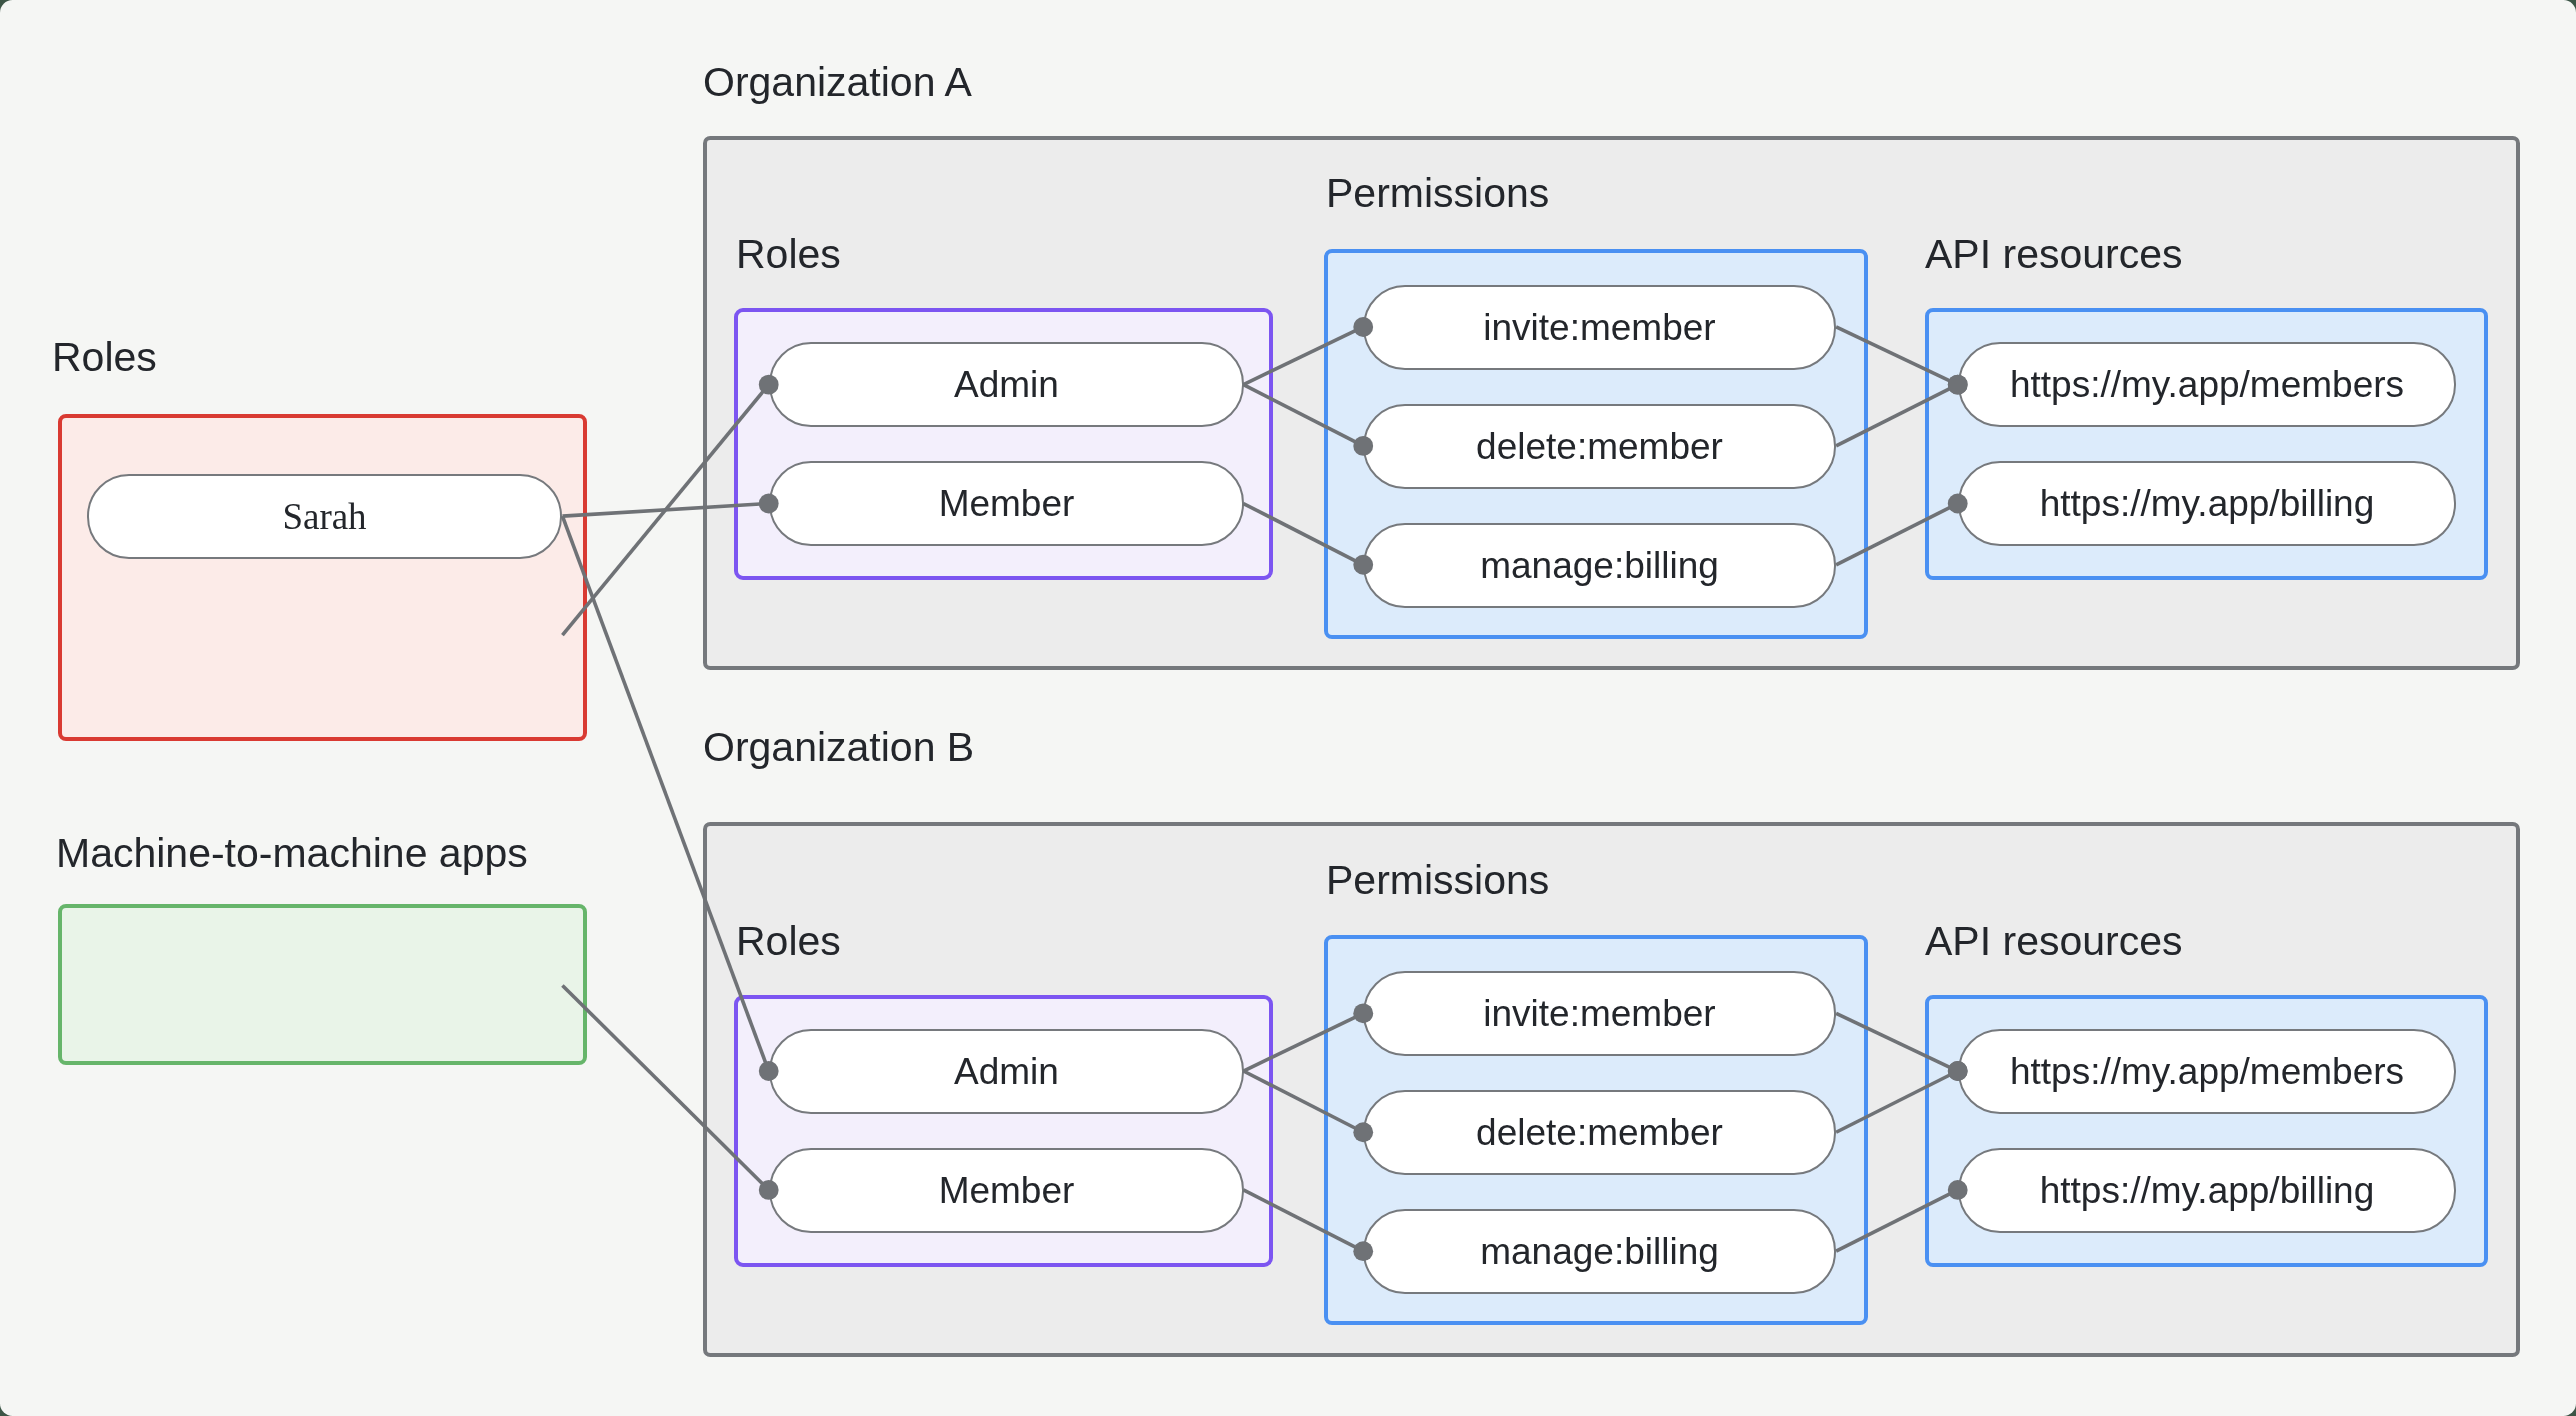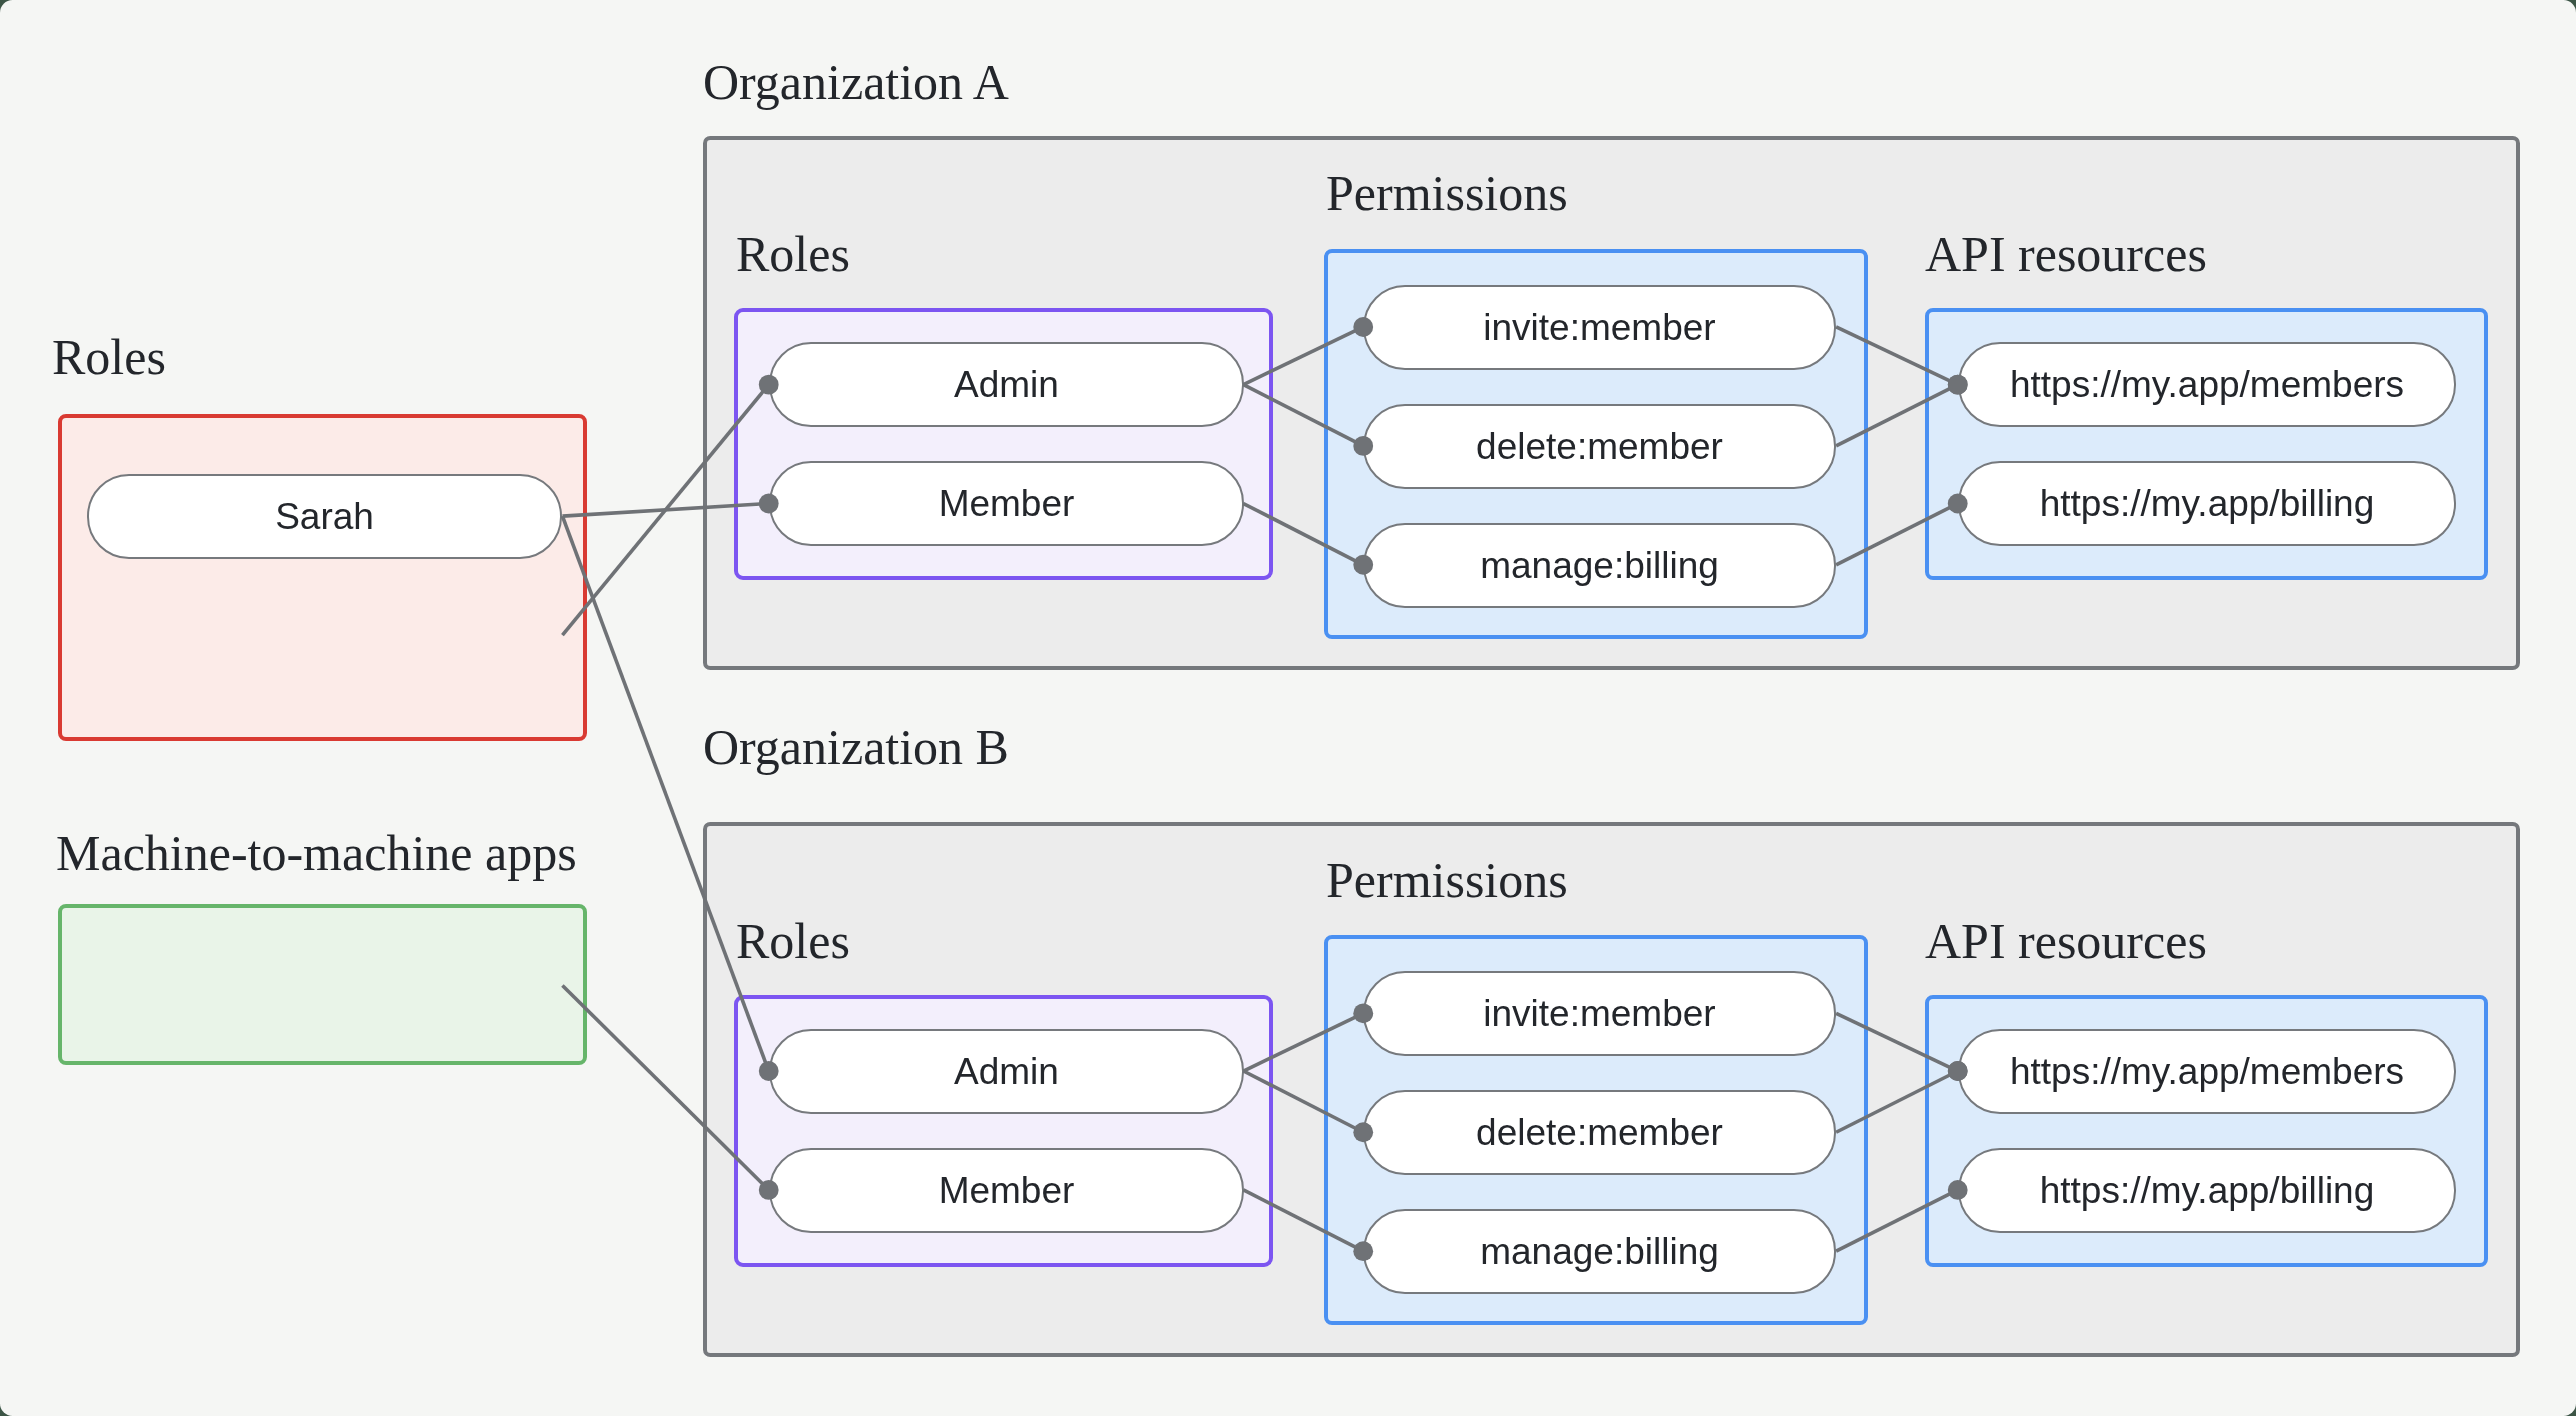--- a/index.html
+++ b/index.html
@@ -8,23 +8,22 @@
     font-family: "Liberation Sans", sans-serif;
     width:2576px;height:1416px;
   }
   .canvas{
     position:relative;width:2576px;height:1416px;
     background:var(--background,#f5f6f4);
     border-radius:12.6px;overflow:hidden;
     color:var(--text,#23262b);
   }
   .glabel{
-    position:absolute;font-size:50px;line-height:41px;white-space:nowrap;
+    position:absolute;font-size:41px;line-height:41px;white-space:nowrap;
     color:var(--text,#23262b);
-    font-family:Liberation Serif, serif;
   }
   .gbox{position:absolute;box-sizing:border-box;border-radius:8px;}
   .gbox.users{background:var(--users-fill);border:4.5px solid var(--users-border);}
   .gbox.m2m{background:var(--m2m-fill);border:4.5px solid var(--m2m-border);}
   .gbox.org{background:var(--org-fill);border:4.5px solid var(--org-border);border-radius:7.2px;}
   .gbox.roles{background:var(--roles-fill);border:4.5px solid var(--roles-border);border-radius:9px;}
   .gbox.blue{background:var(--permissions-fill);border:4.5px solid var(--permissions-border);}
   .pill{
     position:absolute;height:85px;box-sizing:border-box;
     background:var(--node-fill,#fff);
@@ -54,21 +53,21 @@
   #box-m2m{left:58px;top:904px;width:529px;height:161px;}
   #box-org-a{left:703px;top:136px;width:1817px;height:534px;}
   #box-org-b{left:703px;top:822px;width:1817px;height:535px;}
   #box-org-a-roles{left:734px;top:308px;width:539px;height:272px;}
   #box-org-b-roles{left:734px;top:995px;width:539px;height:272px;}
   #box-org-a-perms{left:1324px;top:249px;width:544px;height:390px;}
   #box-org-b-perms{left:1324px;top:935px;width:544px;height:390px;}
   #box-org-a-api{left:1925px;top:308px;width:563px;height:272px;}
   #box-org-b-api{left:1925px;top:995px;width:563px;height:272px;}
 
-  #pill-sarah{left:87px;top:474px;width:475px;}
+  #pill-sarah{left:87px;top:474px;width:475px;font-family:Liberation Serif, serif;}
   #pill-john{left:87px;top:593px;width:475px;}
   #pill-m2m{left:87px;top:943px;width:475px;}
   #pill-org-a-admin{left:769px;top:342px;width:475px;}
   #pill-org-a-member{left:769px;top:461px;width:475px;}
   #pill-org-a-invite{left:1363px;top:285px;width:473px;}
   #pill-org-a-delete{left:1363px;top:404px;width:473px;}
   #pill-org-a-manage{left:1363px;top:523px;width:473px;}
   #pill-org-a-members{left:1958px;top:342px;width:498px;}
   #pill-org-a-billing{left:1958px;top:461px;width:498px;}
   #pill-org-b-admin{left:769px;top:1029px;width:475px;}

